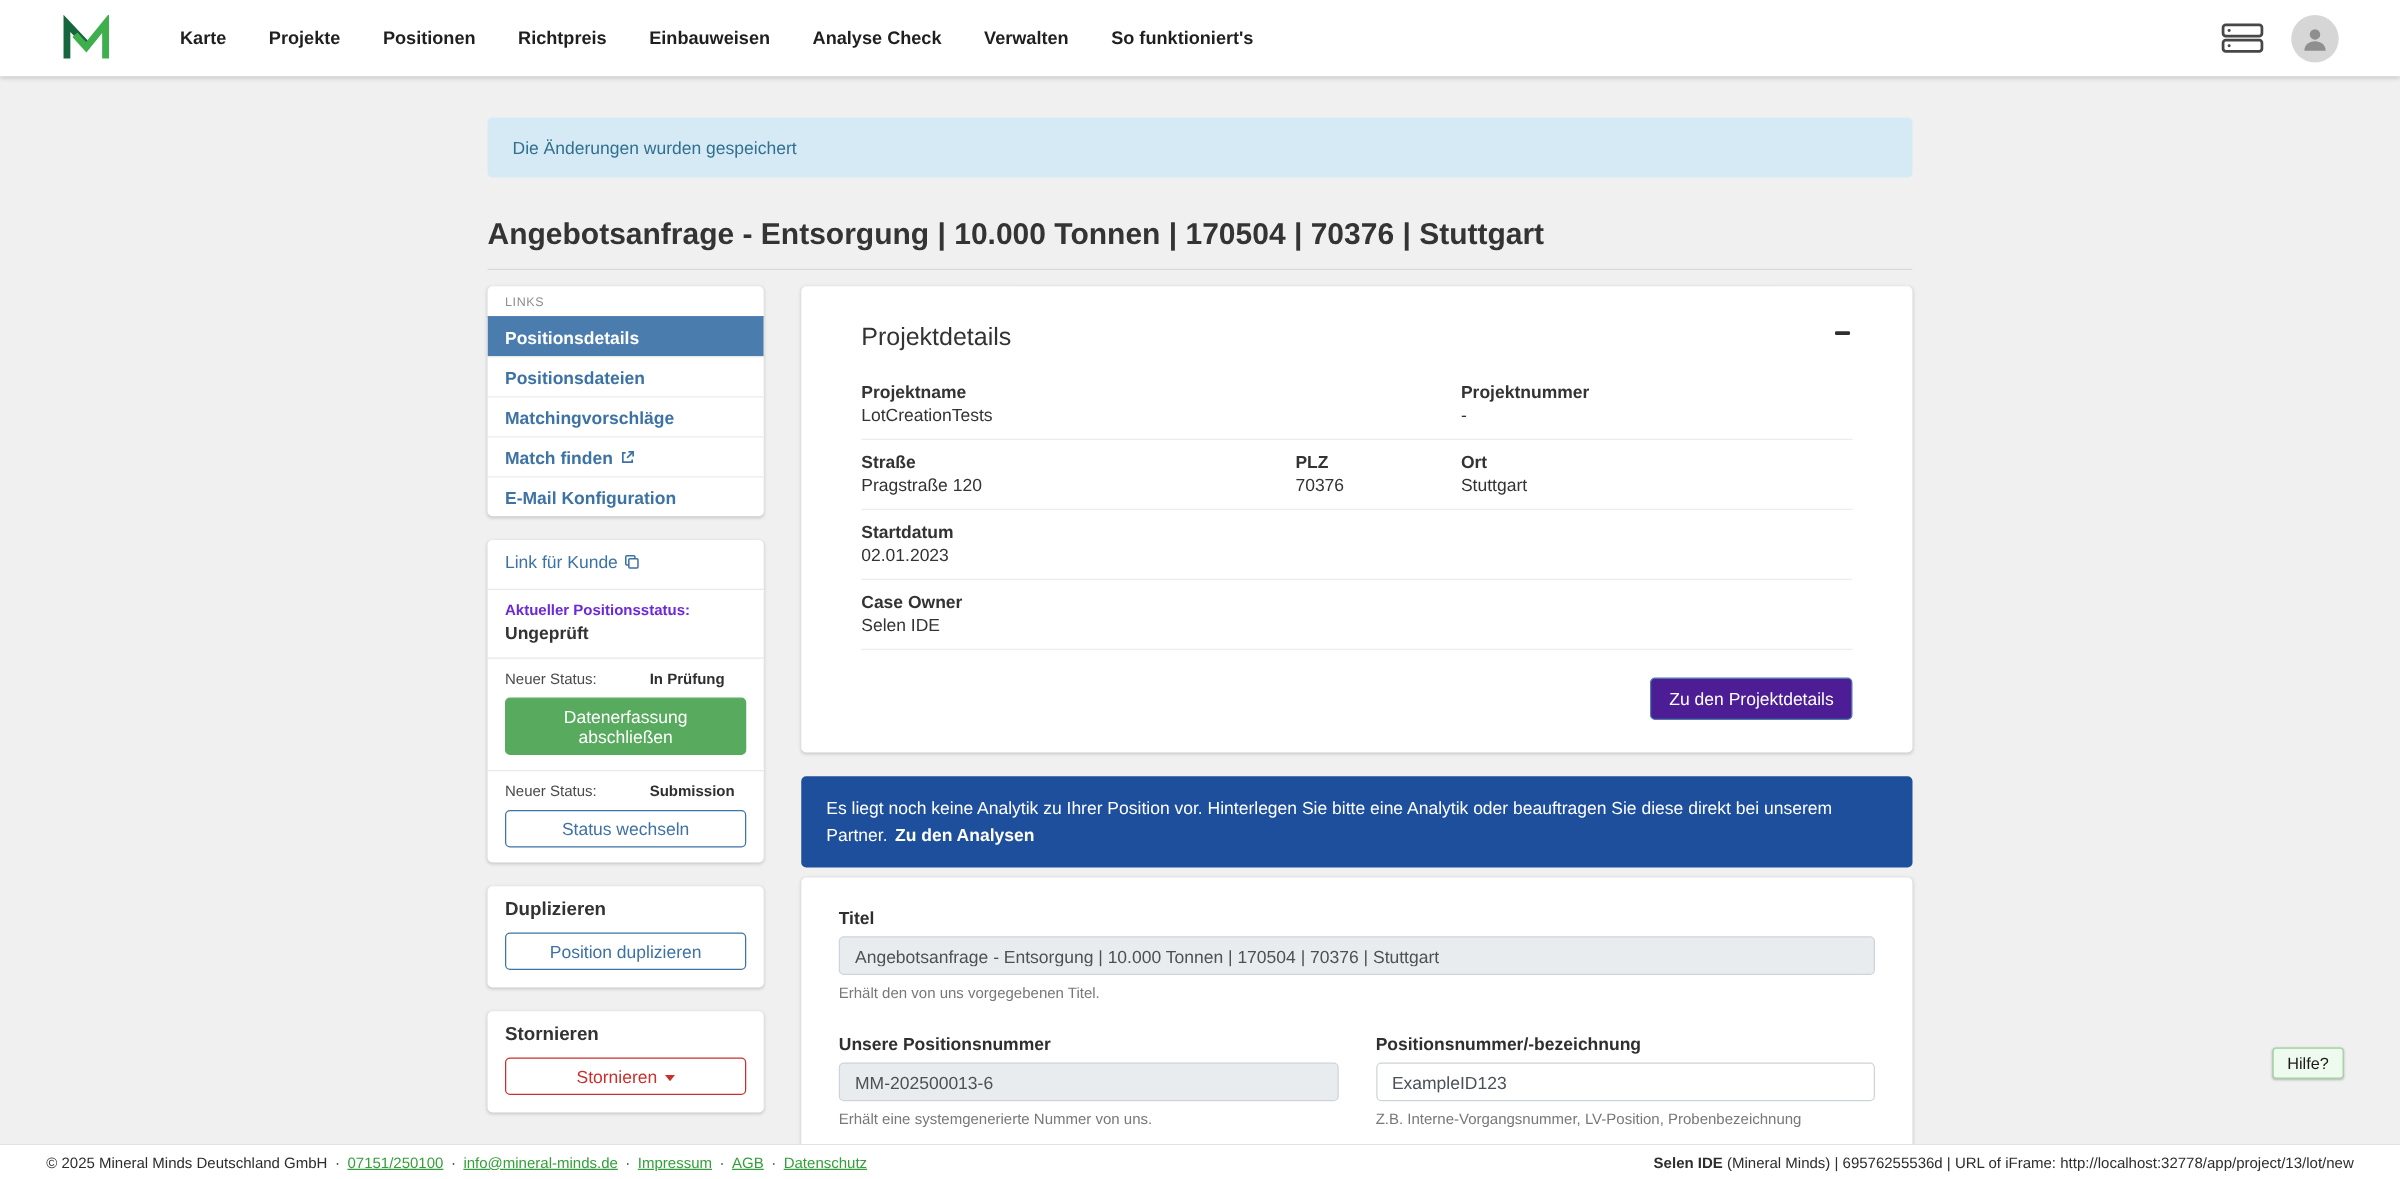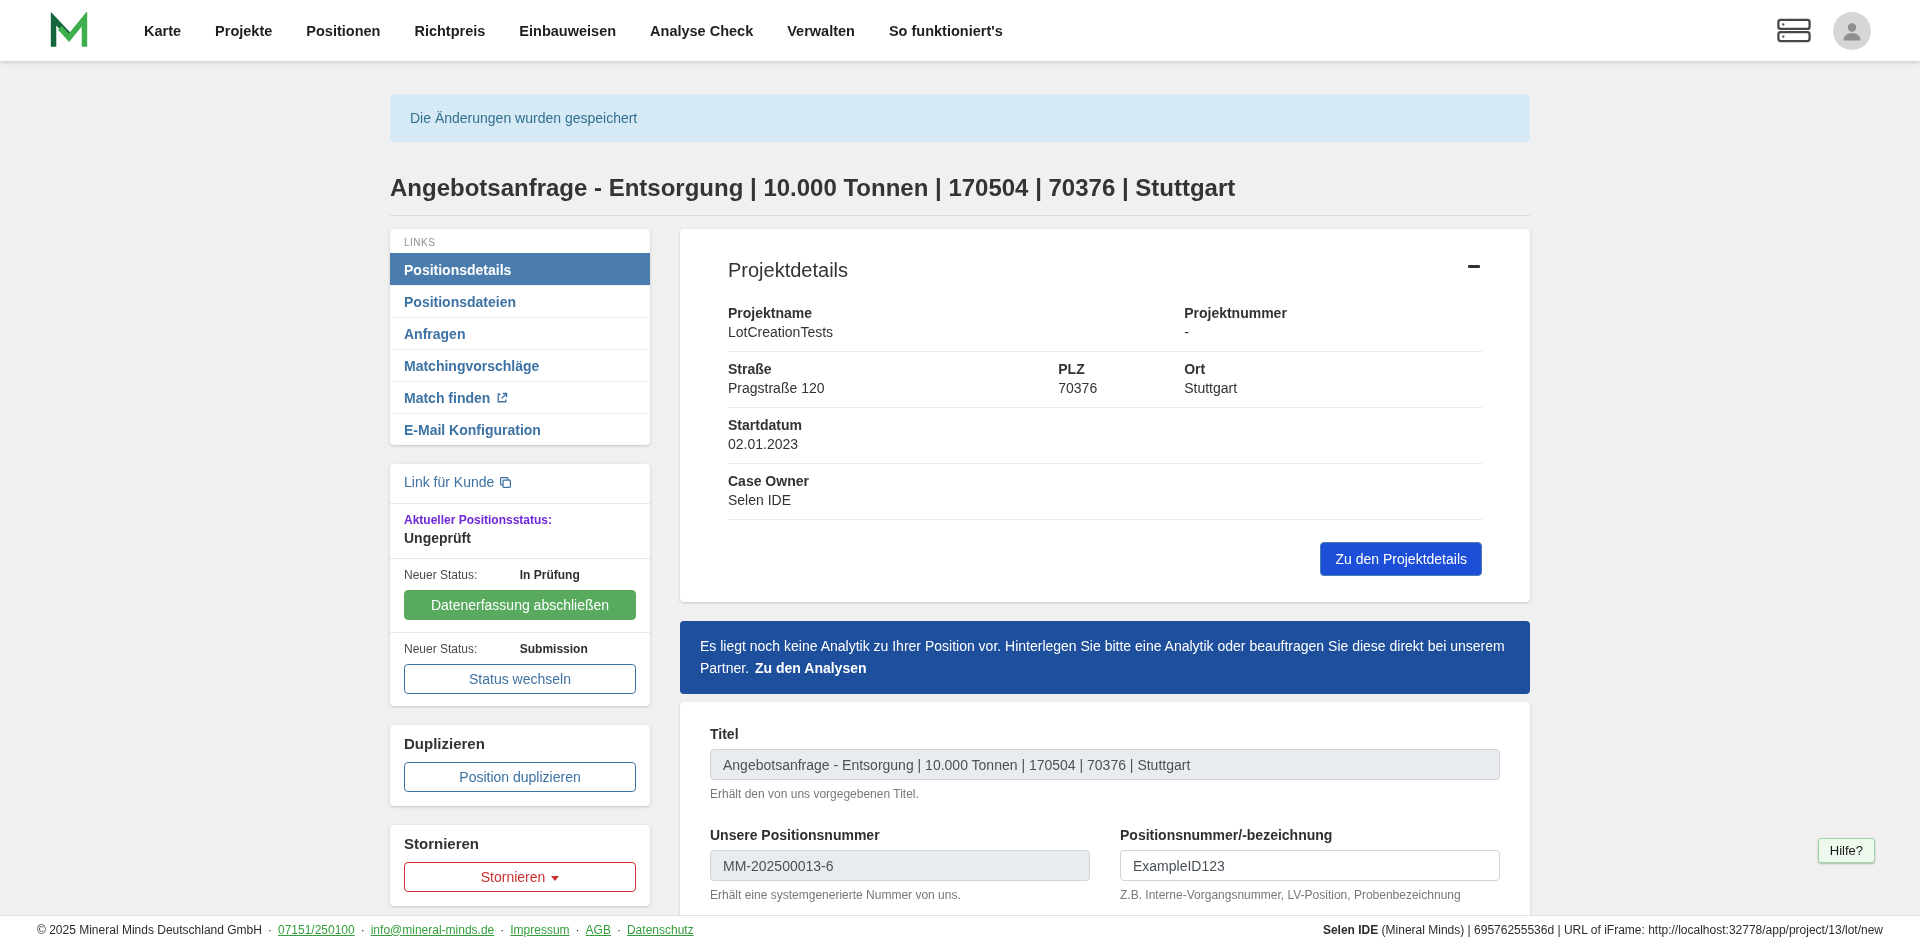--- a/index.html
+++ b/index.html
@@ -35,21 +35,21 @@
   .container { width: 1140px; margin: 0 auto; }
   .alert-info {
     margin-top: 33px; background: #d6eaf5; color: #31708f;
     border-radius: 4px; padding: 16px 20px; font-size: 14px;
   }
   .page-title {
     margin-top: 32px; font-size: 24px; font-weight: bold; color: #343434;
     padding-bottom: 13px; border-bottom: 1px solid #d9d9d9;
   }
   .content-row { display: flex; gap: 30px; margin-top: 13px; align-items: flex-start; }
-  .sidebar { width: 260px; flex: none; }
+  .sidebar { width: 221px; flex: none; }
   .main-col { flex: 1; min-width: 0; }
 
   .card {
     background: #fff; border-radius: 4px; box-shadow: 0 1px 3px rgba(0,0,0,.18);
     margin-bottom: 19px; overflow: hidden;
   }
 
   
   .links-header {
     padding: 8px 14px 5px; font-size: 10px; color: #8e8e8e; letter-spacing: .5px;
@@ -88,21 +88,21 @@
   .project-header h2 { font-size: 20px; font-weight: 400; color: #333; }
   .collapse-btn { background: none; border: none; padding: 6px 2px; }
   .minus-icon { display: block; width: 12px; height: 2.5px; background: #2f2f2f; border-radius: 1px; }
   .detail-row { display: flex; padding: 9px 0 11px; border-bottom: 1px solid #ececec; }
   .dcol .lbl { font-size: 14px; font-weight: bold; color: #333; margin-bottom: 3px; }
   .dcol .val { font-size: 14px; color: #333; }
   .w60 { width: 60.5%; } .w40 { width: 39.5%; }
   .w44 { width: 43.8%; } .w17 { width: 16.7%; } .w39 { width: 39.5%; }
   .btn-row { display: flex; justify-content: flex-end; padding-top: 22px; }
   .btn-blue {
-    background: #1d4ed8; color: #fff; border: 1px solid #4a7cae; border-radius: 4px;
+    background: #4c1d95; color: #fff; border: 1px solid #4a7cae; border-radius: 4px;
     font-size: 14px; padding: 8px 14px; margin-left: 22px;
   }
 
   
   .analytics-banner {
     background: #1d4f9c; color: #fff; border-radius: 4px; padding: 15px 20px;
     font-size: 14px; line-height: 1.55; margin-bottom: 8px;
   }
   .banner-link { color: #fff; font-weight: bold; margin-left: 6px; }
 
@@ -185,21 +185,20 @@
     <h1 class="page-title">Angebotsanfrage - Entsorgung | 10.000 Tonnen | 170504 | 70376 | Stuttgart</h1>
 
     <div class="content-row">
 
       <aside class="sidebar">
 
         <div class="card">
           <div class="links-header">LINKS</div>
           <a class="list-item active">Positionsdetails</a>
           <a class="list-item">Positionsdateien</a>
-          <a class="list-item">Anfragen</a>
           <a class="list-item">Matchingvorschläge</a>
           <a class="list-item">
             <span>Match finden</span>
             <svg class="ext-icon" width="12" height="12" viewBox="0 0 16 16" fill="none" stroke="currentColor" stroke-width="1.8">
               <path d="M6 3 H3 V13 H13 V10"></path>
                 <path d="M9 2 H14 V7"></path>
                 <path d="M14 2 L7.5 8.5"></path>
             </svg>
           </a>
           <a class="list-item">E-Mail Konfiguration</a>

